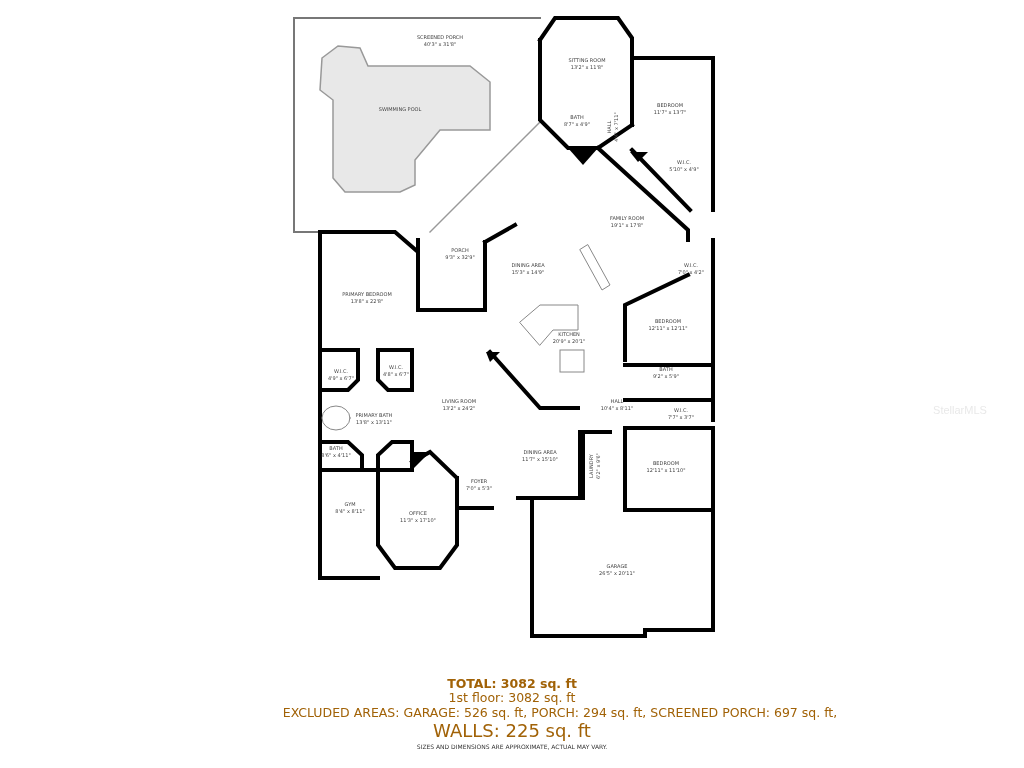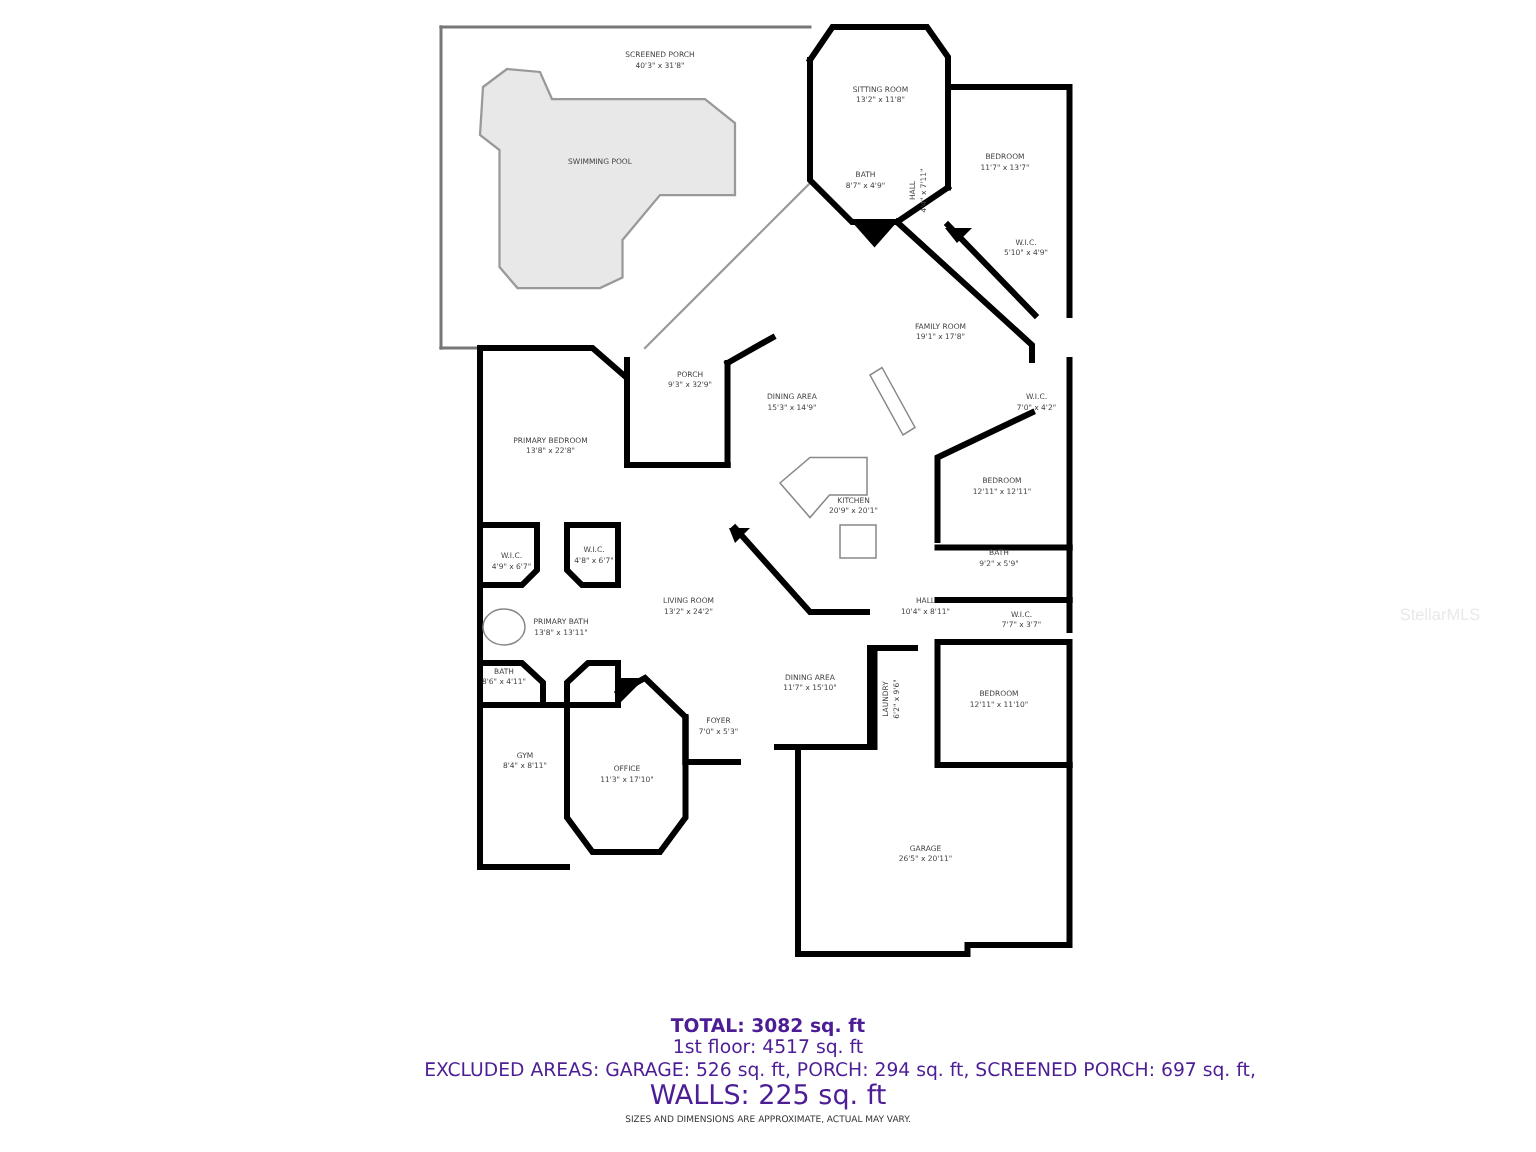--- a/index.html
+++ b/index.html
@@ -1,21 +1,21 @@
 <!DOCTYPE html>
 <html><head>
 <meta charset="utf-8">
 <style>
   html,body{margin:0;padding:0;background:#fff;}
   body{width:1024px;height:768px;position:relative;overflow:hidden;font-family:"Liberation Sans",sans-serif;}
   svg.plan{position:absolute;left:0;top:0;}
   .lbl{position:absolute;transform:translate(-50%,-50%);text-align:center;color:#444;font-family:"DejaVu Sans",sans-serif;font-size:5px;line-height:7px;white-space:nowrap;}
   .lbl .dim{display:block;}
   .lbl.vert{transform:translate(-50%,-50%) rotate(-90deg);}
-  .summary{position:absolute;left:0;width:1024px;text-align:center;color:#4c1d95;font-family:"DejaVu Sans",sans-serif;}
+  .summary{position:absolute;left:0;width:1024px;text-align:center;color:#a16207;font-family:"DejaVu Sans",sans-serif;}
   .total{top:676px;font-size:12.5px;font-weight:bold;}
   .floor{top:690px;font-size:12.5px;}
   .excl{top:705px;font-size:12.5px;margin-left:48px;}
   .walls{top:720px;font-size:18px;}
   .disclaimer{top:743px;font-size:6px;color:#333;}
   .watermark{position:absolute;left:960px;top:410px;transform:translate(-50%,-50%);font-size:11px;color:#e9e9e9;font-family:"Liberation Sans",sans-serif;}
 </style>
 </head>
 <body>
 
@@ -113,16 +113,16 @@
   <div class="lbl" style="left:666px;top:467px"><span>BEDROOM</span><span class="dim">12'11" x 11'10"</span></div>
   <div class="lbl" style="left:479px;top:485px"><span>FOYER</span><span class="dim">7'0" x 5'3"</span></div>
   <div class="lbl" style="left:350px;top:508px"><span>GYM</span><span class="dim">8'4" x 8'11"</span></div>
   <div class="lbl" style="left:418px;top:517px"><span>OFFICE</span><span class="dim">11'3" x 17'10"</span></div>
   <div class="lbl" style="left:617px;top:570px"><span>GARAGE</span><span class="dim">26'5" x 20'11"</span></div>
 </div>
 
 <div class="watermark">StellarMLS</div>
 
 <div class="summary total">TOTAL: 3082 sq. ft</div>
-<div class="summary floor">1st floor: 4517 sq. ft</div>
+<div class="summary floor">1st floor: 3082 sq. ft</div>
 <div class="summary excl">EXCLUDED AREAS: GARAGE: 526 sq. ft, PORCH: 294 sq. ft, SCREENED PORCH: 697 sq. ft,</div>
 <div class="summary walls">WALLS: 225 sq. ft</div>
 <div class="summary disclaimer">SIZES AND DIMENSIONS ARE APPROXIMATE, ACTUAL MAY VARY.</div>
 
 </body></html>

